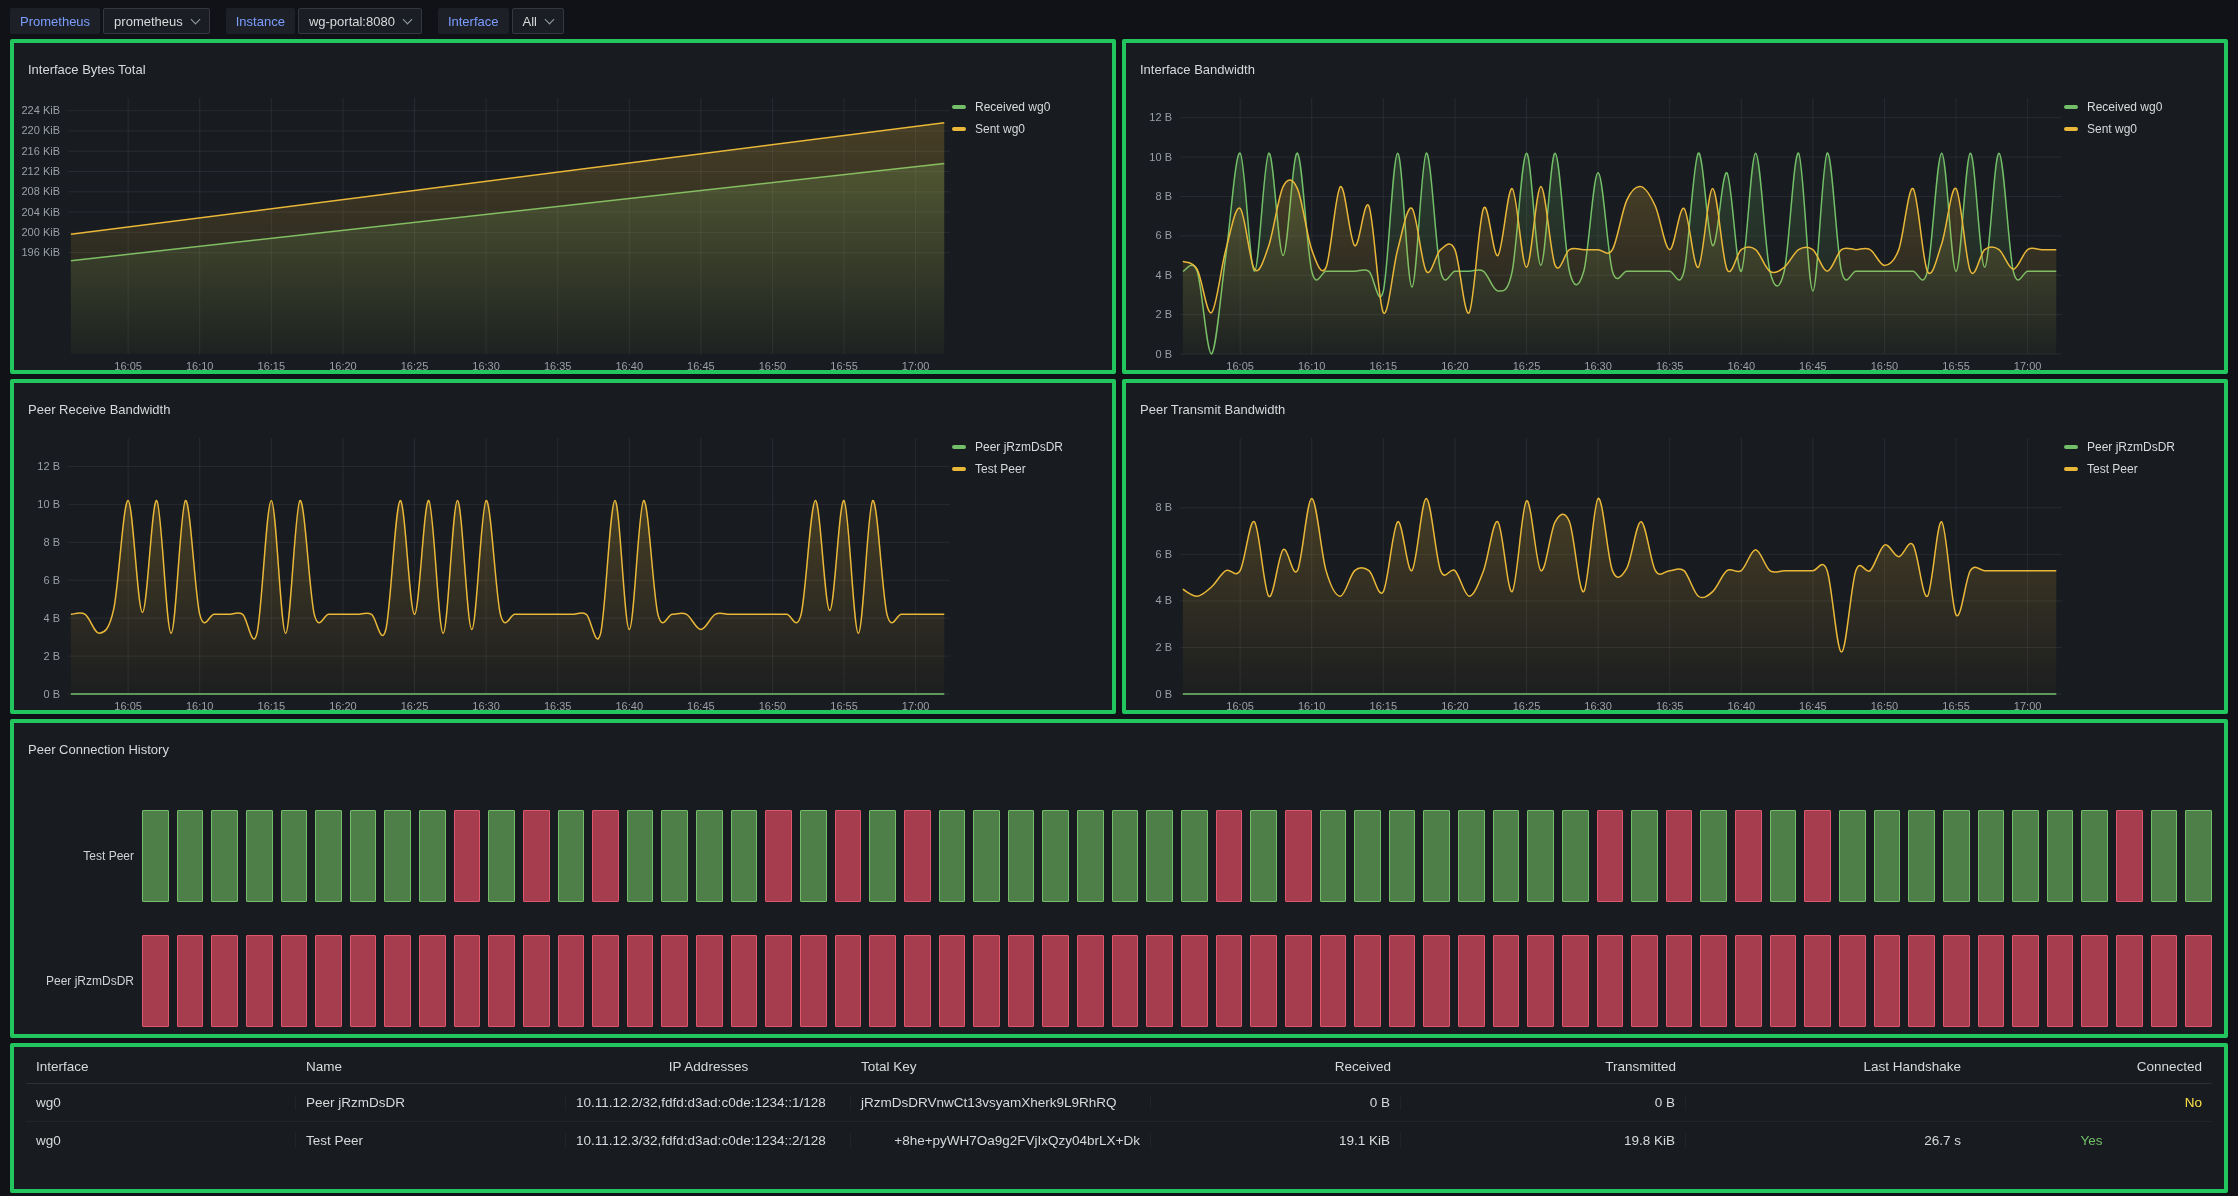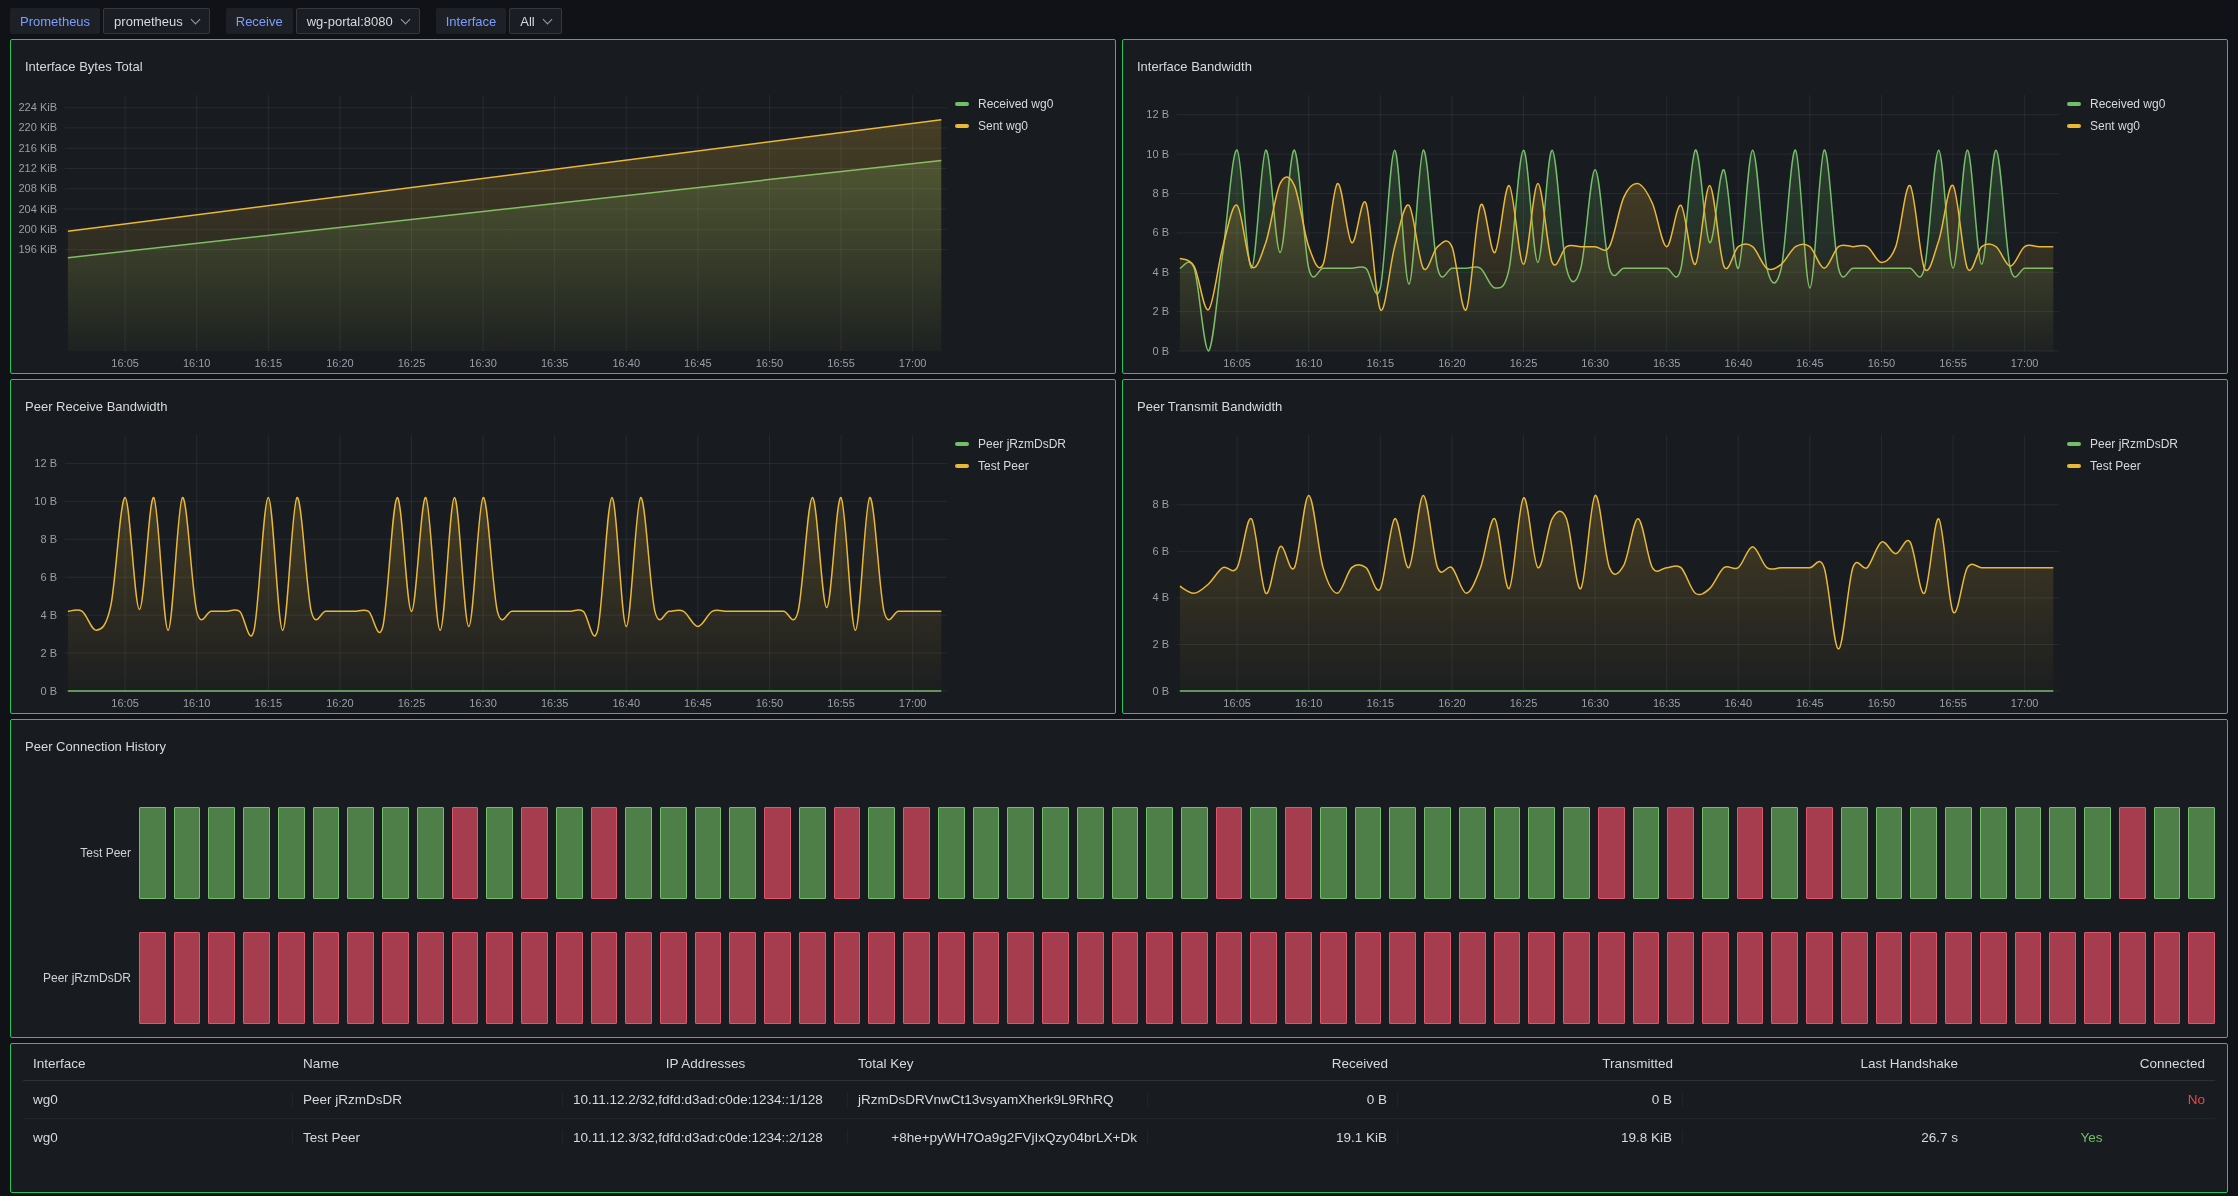--- a/index.html
+++ b/index.html
@@ -5,21 +5,21 @@
   html,body{margin:0;padding:0}
   body{width:2238px;height:1196px;background:#111217;font-family:"Liberation Sans",sans-serif;color:#d8d9da;overflow:hidden}
   .topbar{display:flex;gap:16px;padding:8px 10px 0;align-items:center}
   .var-group{display:flex;gap:3px}
   .chip{height:26px;display:flex;align-items:center;padding:0 10px;border-radius:2px;font-size:13px;box-sizing:border-box}
   .chip.label{background:#1d2127;color:#7b9dff;font-weight:500}
   .chip.value{background:#1a1d23;border:1px solid #34373e;color:#d8d9da;cursor:pointer}
   .chev{width:6px;height:6px;border-right:1.5px solid #9aa0a8;border-bottom:1.5px solid #9aa0a8;transform:rotate(45deg);margin-left:9px;margin-top:-4px;display:inline-block}
   .grid-rows{padding:0 10px}
   .row{display:flex;gap:6px;margin-top:5px}
-  .panel{background:#181b1f;border:1px solid #22c55e;border-radius:2px;position:relative;display:flex;flex-direction:column;min-width:0;box-sizing:border-box}
+  .panel{background:#181b1f;border:4px solid #22c55e;border-radius:2px;position:relative;display:flex;flex-direction:column;min-width:0;box-sizing:border-box}
   .half{flex:1}
   .h335{height:335px}
   .h319{height:319px}
   .h150{height:150px}
   .panel-title{padding:8px 14px 2px;font-size:13px;font-weight:500;color:#d8d9da;cursor:pointer;flex:none}
   .ts-body{flex:1;display:flex;min-height:0}
   .plot{flex:1;min-width:0}
   .legend{list-style:none;margin:0;padding:10px 10px 0 0;width:150px;flex:none}
   .legend li{display:flex;align-items:center;gap:9px;margin-bottom:8px;font-size:12px;color:#d8d9da;cursor:pointer}
   .sw{width:14px;height:4px;border-radius:2px;flex:none}
@@ -37,35 +37,35 @@
   .hist-axis span{position:absolute;transform:translateX(-50%);font-size:11px;color:#9b9fa8;top:2px;white-space:nowrap}
   .tbl{padding:2px 12px 0;font-size:13.5px}
   .tr{display:grid;grid-template-columns:270px 270px 285px 300px 250px 285px 285px 1fr;align-items:center}
   .tr.th{height:34px;border-bottom:1px solid rgba(204,204,220,0.12);color:#d8d9da;font-weight:500;cursor:pointer}
   .tr.td{height:37px;border-bottom:1px solid rgba(204,204,220,0.06)}
   .tr.td:last-child{border-bottom:none}
   .cell{padding:0 10px;overflow:hidden;white-space:nowrap}
   .tr.td .cell{border-right:1px solid rgba(204,204,220,0.05)}
   .tr.td .cell:last-child,.tr.td .cell:nth-last-child(2){border-right:none}
   .conn-yes{color:#73BF69}
-  .conn-no{color:#ef4444}
+  .conn-no{color:#fde047}
 </style>
 </head>
 <body>
 
 <div class="topbar">
   <div class="var-group">
     <div class="chip label">Prometheus</div>
     <div class="chip value">
       <span>prometheus</span>
       <span class="chev"></span>
     </div>
   </div>
   <div class="var-group">
-    <div class="chip label">Receive</div>
+    <div class="chip label">Instance</div>
     <div class="chip value">
       <span>wg-portal:8080</span>
       <span class="chev"></span>
     </div>
   </div>
   <div class="var-group">
     <div class="chip label">Interface</div>
     <div class="chip value">
       <span>All</span>
       <span class="chev"></span>

